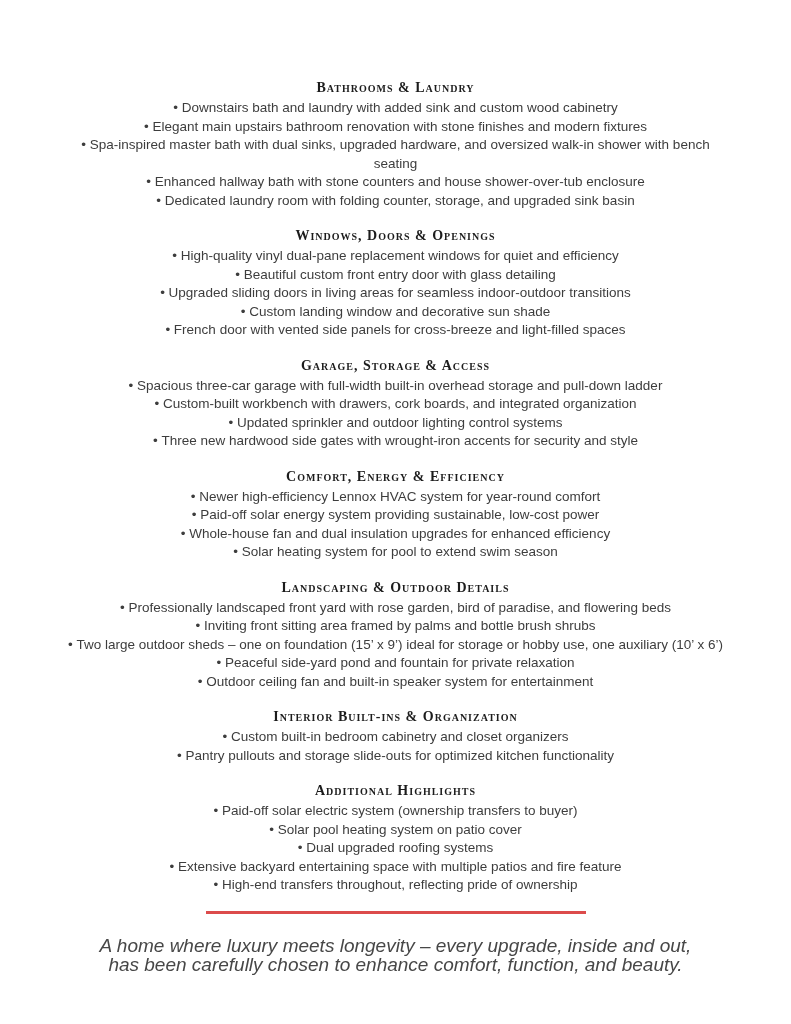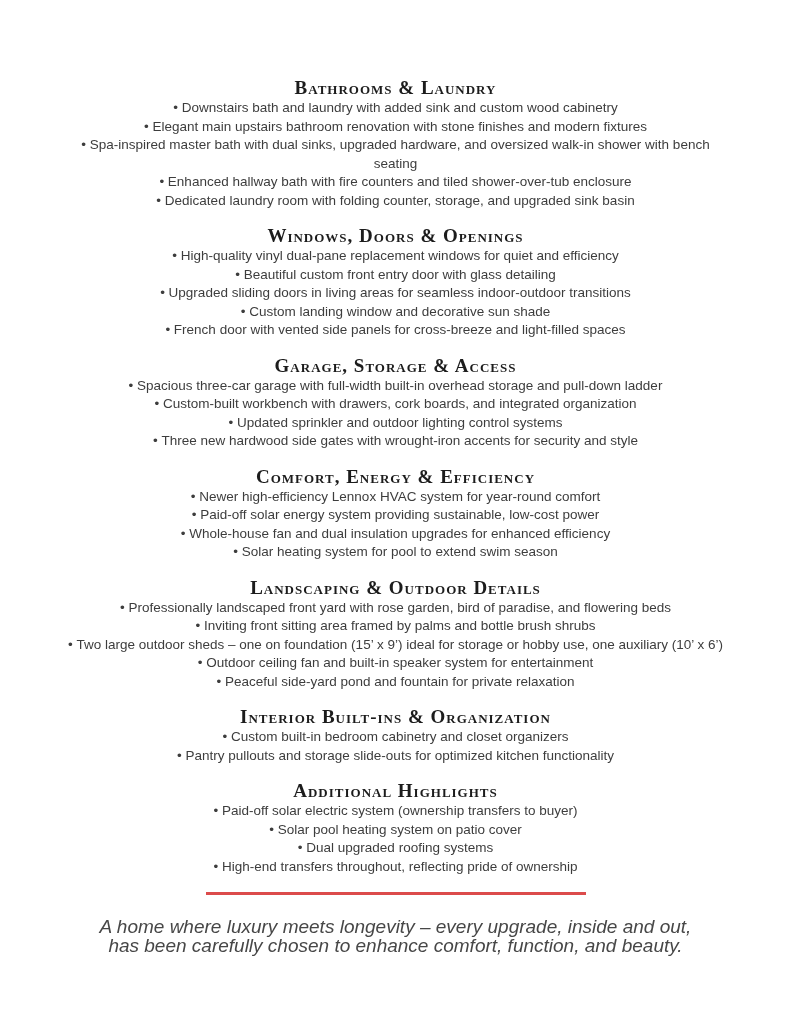--- a/index.html
+++ b/index.html
@@ -18,21 +18,21 @@
     overflow: hidden;
   }
   .section {
     margin: 0 0 16px 0;
     text-align: center;
   }
   .section-title {
     font-family: "Liberation Serif", serif;
     font-variant: small-caps;
     font-weight: 700;
-    font-size: 19px;
+    font-size: 14px;
     line-height: 19px;
     letter-spacing: 1px;
     color: #1c1c1c;
     margin: 0 0 2px 0;
   }
   .item {
     margin: 0;
     font-size: 13.5px;
     line-height: 18.5px;
     color: #3d3d3d;
@@ -61,21 +61,21 @@
 </head>
 <body>
 
 <div class="page">
 
   <section class="section">
     <h2 class="section-title">Bathrooms &amp; Laundry</h2>
     <p class="item">Downstairs bath and laundry with added sink and custom wood cabinetry</p>
     <p class="item">Elegant main upstairs bathroom renovation with stone finishes and modern fixtures</p>
     <p class="item">Spa-inspired master bath with dual sinks, upgraded hardware, and oversized walk-in shower with bench seating</p>
-    <p class="item">Enhanced hallway bath with fire counters and tiled shower-over-tub enclosure</p>
+    <p class="item">Enhanced hallway bath with stone counters and house shower-over-tub enclosure</p>
     <p class="item">Dedicated laundry room with folding counter, storage, and upgraded sink basin</p>
   </section>
 
   <section class="section">
     <h2 class="section-title">Windows, Doors &amp; Openings</h2>
     <p class="item">High-quality vinyl dual-pane replacement windows for quiet and efficiency</p>
     <p class="item">Beautiful custom front entry door with glass detailing</p>
     <p class="item">Upgraded sliding doors in living areas for seamless indoor-outdoor transitions</p>
     <p class="item">Custom landing window and decorative sun shade</p>
     <p class="item">French door with vented side panels for cross-breeze and light-filled spaces</p>
@@ -95,35 +95,36 @@
     <p class="item">Paid-off solar energy system providing sustainable, low-cost power</p>
     <p class="item">Whole-house fan and dual insulation upgrades for enhanced efficiency</p>
     <p class="item">Solar heating system for pool to extend swim season</p>
   </section>
 
   <section class="section">
     <h2 class="section-title">Landscaping &amp; Outdoor Details</h2>
     <p class="item">Professionally landscaped front yard with rose garden, bird of paradise, and flowering beds</p>
     <p class="item">Inviting front sitting area framed by palms and bottle brush shrubs</p>
     <p class="item">Two large outdoor sheds – one on foundation (15’ x 9’) ideal for storage or hobby use, one auxiliary (10’ x 6’)</p>
+    <p class="item">Peaceful side-yard pond and fountain for private relaxation</p>
     <p class="item">Outdoor ceiling fan and built-in speaker system for entertainment</p>
-    <p class="item">Peaceful side-yard pond and fountain for private relaxation</p>
   </section>
 
   <section class="section">
     <h2 class="section-title">Interior Built-ins &amp; Organization</h2>
     <p class="item">Custom built-in bedroom cabinetry and closet organizers</p>
     <p class="item">Pantry pullouts and storage slide-outs for optimized kitchen functionality</p>
   </section>
 
   <section class="section">
     <h2 class="section-title">Additional Highlights</h2>
     <p class="item">Paid-off solar electric system (ownership transfers to buyer)</p>
     <p class="item">Solar pool heating system on patio cover</p>
     <p class="item">Dual upgraded roofing systems</p>
+    <p class="item">Extensive backyard entertaining space with multiple patios and fire feature</p>
     <p class="item">High-end transfers throughout, reflecting pride of ownership</p>
   </section>
 
   <hr class="divider" style="background: rgb(220, 75, 75);">
 
   <p class="closing-note">A home where luxury meets longevity – every upgrade, inside and out, has been carefully chosen to enhance comfort, function, and beauty.</p>
 
 </div>
 
 </body></html>

